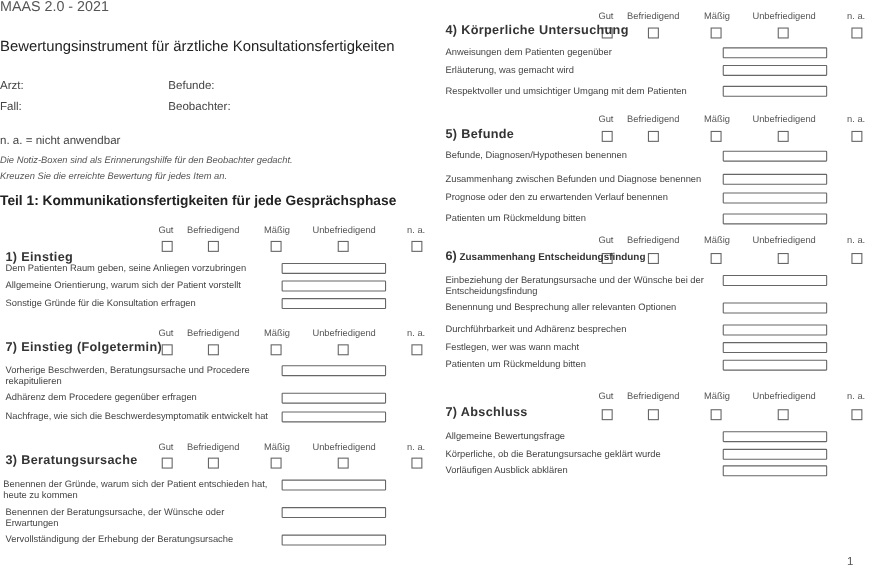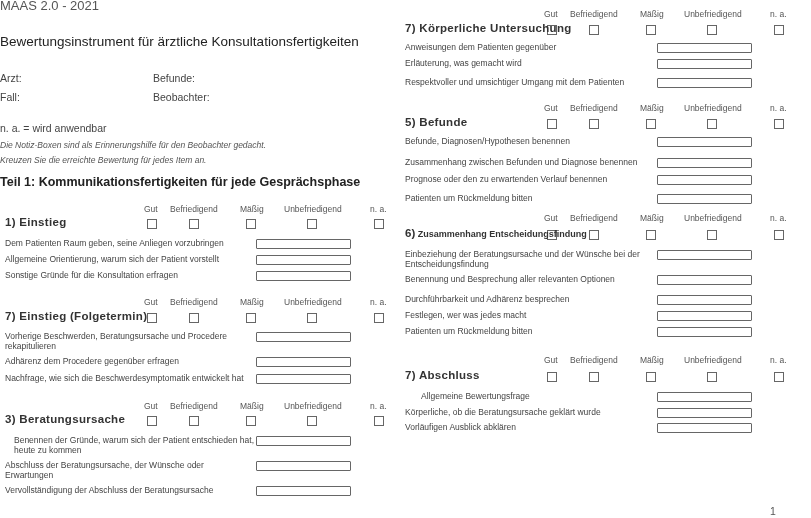--- a/index.html
+++ b/index.html
@@ -23,38 +23,38 @@
 </style>
 </head>
 <body>
 
 <div class="abs ver">MAAS 2.0 - 2021</div>
 <div class="abs title">Bewertungsinstrument für ärztliche Konsultationsfertigkeiten</div>
 <div class="abs meta" style="left:0;top:72px">Arzt:</div>
 <div class="abs meta" style="left:153px;top:72px">Befunde:</div>
 <div class="abs meta" style="left:0;top:91px">Fall:</div>
 <div class="abs meta" style="left:153px;top:91px">Beobachter:</div>
-<div class="abs na-legend">n. a. = wird anwendbar</div>
+<div class="abs na-legend">n. a. = nicht anwendbar</div>
 <div class="abs note" style="left:0;top:140px">Die Notiz-Boxen sind als Erinnerungshilfe für den Beobachter gedacht.</div>
 <div class="abs note" style="left:0;top:155px">Kreuzen Sie die erreichte Bewertung für jedes Item an.</div>
 <div class="abs part">Teil 1: Kommunikationsfertigkeiten für jede Gesprächsphase</div>
 
 <div id="sections">
     <div>
       <div class="abs hdr" style="left:144px;top:204px">Gut</div>
       <div class="abs cb" style="left:147px;top:219px" role="checkbox"></div>
       <div class="abs hdr" style="left:170px;top:204px">Befriedigend</div>
       <div class="abs cb" style="left:189px;top:219px" role="checkbox"></div>
       <div class="abs hdr" style="left:240px;top:204px">Mäßig</div>
       <div class="abs cb" style="left:246px;top:219px" role="checkbox"></div>
       <div class="abs hdr" style="left:284px;top:204px">Unbefriedigend</div>
       <div class="abs cb" style="left:307px;top:219px" role="checkbox"></div>
       <div class="abs hdr" style="left:370px;top:204px">n. a.</div>
       <div class="abs cb" style="left:374px;top:219px" role="checkbox"></div>
-      <div class="abs sec" style="left:5px;top:216px">1) Einstieg</div>
+      <div class="abs sec" style="left:5px;top:228px">1) Einstieg</div>
       <div class="abs item" style="left:5px;top:238px;white-space:normal;width:260px">Dem Patienten Raum geben, seine Anliegen vorzubringen</div>
       <div class="abs box" style="left: 256px; top: 239px;" contenteditable="true"></div>
       <div class="abs item" style="left:5px;top:254px;white-space:normal;width:260px">Allgemeine Orientierung, warum sich der Patient vorstellt</div>
       <div class="abs box" style="left: 256px; top: 255px;" contenteditable="true"></div>
       <div class="abs item" style="left:5px;top:270px;white-space:normal;width:260px">Sonstige Gründe für die Konsultation erfragen</div>
       <div class="abs box" style="left: 256px; top: 271px;" contenteditable="true"></div>
     </div>
     <div>
       <div class="abs hdr" style="left:144px;top:297px">Gut</div>
       <div class="abs cb" style="left:147px;top:313px" role="checkbox"></div>
@@ -79,39 +79,39 @@
       <div class="abs cb" style="left:147px;top:416px" role="checkbox"></div>
       <div class="abs hdr" style="left:170px;top:401px">Befriedigend</div>
       <div class="abs cb" style="left:189px;top:416px" role="checkbox"></div>
       <div class="abs hdr" style="left:240px;top:401px">Mäßig</div>
       <div class="abs cb" style="left:246px;top:416px" role="checkbox"></div>
       <div class="abs hdr" style="left:284px;top:401px">Unbefriedigend</div>
       <div class="abs cb" style="left:307px;top:416px" role="checkbox"></div>
       <div class="abs hdr" style="left:370px;top:401px">n. a.</div>
       <div class="abs cb" style="left:374px;top:416px" role="checkbox"></div>
       <div class="abs sec" style="left:5px;top:413px">3) Beratungsursache</div>
-      <div class="abs item" style="left:14px;top:435px;white-space:normal;width:245px">Benennen der Gründe, warum sich der Patient entschieden hat, heute zu kommen</div>
+      <div class="abs item" style="left:3px;top:435px;white-space:normal;width:245px">Benennen der Gründe, warum sich der Patient entschieden hat, heute zu kommen</div>
       <div class="abs box" style="left: 256px; top: 436px;" contenteditable="true"></div>
-      <div class="abs item" style="left:5px;top:460px;white-space:normal;width:245px">Abschluss der Beratungsursache, der Wünsche oder Erwartungen</div>
+      <div class="abs item" style="left:5px;top:460px;white-space:normal;width:245px">Benennen der Beratungsursache, der Wünsche oder Erwartungen</div>
       <div class="abs box" style="left: 256px; top: 461px;" contenteditable="true"></div>
-      <div class="abs item" style="left:5px;top:485px;white-space:normal;width:260px">Vervollständigung der Abschluss der Beratungsursache</div>
+      <div class="abs item" style="left:5px;top:485px;white-space:normal;width:260px">Vervollständigung der Erhebung der Beratungsursache</div>
       <div class="abs box" style="left: 256px; top: 486px;" contenteditable="true"></div>
     </div>
     <div>
       <div class="abs hdr" style="left:544px;top:9px">Gut</div>
       <div class="abs cb" style="left:547px;top:25px" role="checkbox"></div>
       <div class="abs hdr" style="left:570px;top:9px">Befriedigend</div>
       <div class="abs cb" style="left:589px;top:25px" role="checkbox"></div>
       <div class="abs hdr" style="left:640px;top:9px">Mäßig</div>
       <div class="abs cb" style="left:646px;top:25px" role="checkbox"></div>
       <div class="abs hdr" style="left:684px;top:9px">Unbefriedigend</div>
       <div class="abs cb" style="left:707px;top:25px" role="checkbox"></div>
       <div class="abs hdr" style="left:770px;top:9px">n. a.</div>
       <div class="abs cb" style="left:774px;top:25px" role="checkbox"></div>
-      <div class="abs sec" style="left:405px;top:22px">7) Körperliche Untersuchung</div>
+      <div class="abs sec" style="left:405px;top:22px">4) Körperliche Untersuchung</div>
       <div class="abs item" style="left:405px;top:42px;white-space:normal;width:260px">Anweisungen dem Patienten gegenüber</div>
       <div class="abs box" style="left: 657px; top: 43px;" contenteditable="true"></div>
       <div class="abs item" style="left:405px;top:58px;white-space:normal;width:260px">Erläuterung, was gemacht wird</div>
       <div class="abs box" style="left: 657px; top: 59px;" contenteditable="true"></div>
       <div class="abs item" style="left:405px;top:77px;white-space:normal;width:260px">Respektvoller und umsichtiger Umgang mit dem Patienten</div>
       <div class="abs box" style="left: 657px; top: 78px;" contenteditable="true"></div>
     </div>
     <div>
       <div class="abs hdr" style="left:544px;top:103px">Gut</div>
       <div class="abs cb" style="left:547px;top:119px" role="checkbox"></div>
@@ -144,38 +144,38 @@
       <div class="abs cb" style="left:707px;top:230px" role="checkbox"></div>
       <div class="abs hdr" style="left:770px;top:213px">n. a.</div>
       <div class="abs cb" style="left:774px;top:230px" role="checkbox"></div>
       <div class="abs sec-small" style="left:405px;top:227px"><span class="num">6)</span> <span>Zusammenhang Entscheidungsfindung</span></div>
       <div class="abs item" style="left:405px;top:249px;white-space:normal;width:245px">Einbeziehung der Beratungsursache und der Wünsche bei der Entscheidungsfindung</div>
       <div class="abs box" style="left: 657px; top: 250px;" contenteditable="true"></div>
       <div class="abs item" style="left:405px;top:274px;white-space:normal;width:260px">Benennung und Besprechung aller relevanten Optionen</div>
       <div class="abs box" style="left: 657px; top: 275px;" contenteditable="true"></div>
       <div class="abs item" style="left:405px;top:294px;white-space:normal;width:260px">Durchführbarkeit und Adhärenz besprechen</div>
       <div class="abs box" style="left: 657px; top: 295px;" contenteditable="true"></div>
-      <div class="abs item" style="left:405px;top:310px;white-space:normal;width:260px">Festlegen, wer was jedes macht</div>
+      <div class="abs item" style="left:405px;top:310px;white-space:normal;width:260px">Festlegen, wer was wann macht</div>
       <div class="abs box" style="left: 657px; top: 311px;" contenteditable="true"></div>
       <div class="abs item" style="left:405px;top:326px;white-space:normal;width:260px">Patienten um Rückmeldung bitten</div>
       <div class="abs box" style="left: 657px; top: 327px;" contenteditable="true"></div>
     </div>
     <div>
       <div class="abs hdr" style="left:544px;top:355px">Gut</div>
       <div class="abs cb" style="left:547px;top:372px" role="checkbox"></div>
       <div class="abs hdr" style="left:570px;top:355px">Befriedigend</div>
       <div class="abs cb" style="left:589px;top:372px" role="checkbox"></div>
       <div class="abs hdr" style="left:640px;top:355px">Mäßig</div>
       <div class="abs cb" style="left:646px;top:372px" role="checkbox"></div>
       <div class="abs hdr" style="left:684px;top:355px">Unbefriedigend</div>
       <div class="abs cb" style="left:707px;top:372px" role="checkbox"></div>
       <div class="abs hdr" style="left:770px;top:355px">n. a.</div>
       <div class="abs cb" style="left:774px;top:372px" role="checkbox"></div>
       <div class="abs sec" style="left:405px;top:369px">7) Abschluss</div>
-      <div class="abs item" style="left:421px;top:391px;white-space:normal;width:260px">Allgemeine Bewertungsfrage</div>
+      <div class="abs item" style="left:405px;top:391px;white-space:normal;width:260px">Allgemeine Bewertungsfrage</div>
       <div class="abs box" style="left: 657px; top: 392px;" contenteditable="true"></div>
       <div class="abs item" style="left:405px;top:407px;white-space:normal;width:260px">Körperliche, ob die Beratungsursache geklärt wurde</div>
       <div class="abs box" style="left: 657px; top: 408px;" contenteditable="true"></div>
       <div class="abs item" style="left:405px;top:422px;white-space:normal;width:260px">Vorläufigen Ausblick abklären</div>
       <div class="abs box" style="left: 657px; top: 423px;" contenteditable="true"></div>
     </div>
   </div>
 
 <div class="abs page">1</div>
 

